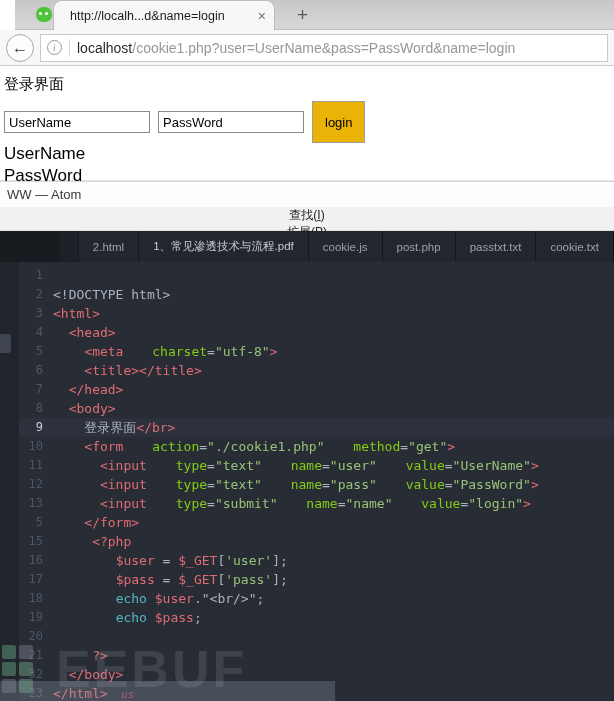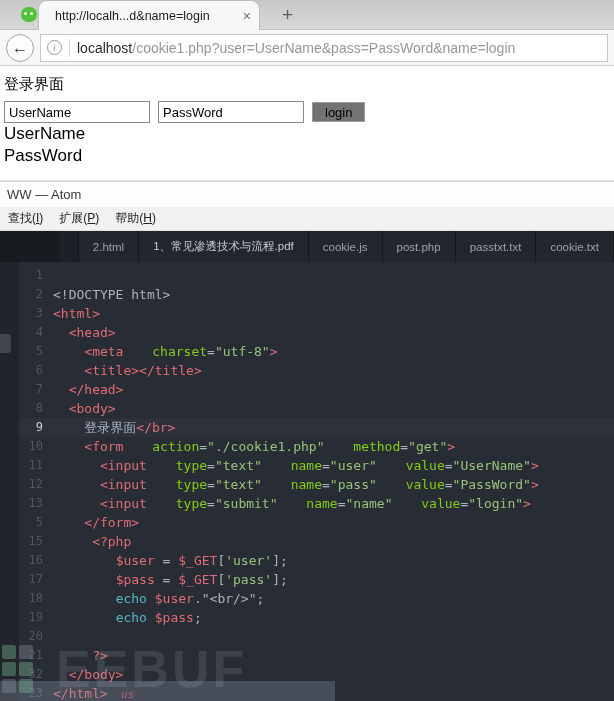--- a/index.html
+++ b/index.html
@@ -1,21 +1,21 @@
 <!DOCTYPE html>
 <html><head>
 <meta charset="utf-8">
 <style>
   * { margin:0; padding:0; box-sizing:border-box; }
   html,body { width:614px; height:701px; overflow:hidden; background:#fff;
               font-family:"Liberation Sans", sans-serif; }
 
   
   .tabbar { position:relative; height:30px; background:linear-gradient(#c7c7c7,#d8d8d8);
-            border-bottom:1px solid #bdbdbd; }
+            border-bottom:1px solid #bdbdbd;margin-left:15px; }
   .favicon { position:absolute; left:21px; top:7px; width:16px; height:15px;
              background:#4fc33a; border-radius:7px; }
   .favicon::before { content:""; position:absolute; left:3px; top:5px; width:3px; height:3px;
                      border-radius:50%; background:#fff; box-shadow:6px 0 0 #fff; }
   .favicon::after { content:""; position:absolute; left:3px; bottom:-3px;
                     border:3px solid transparent; border-top-color:#4fc33a; }
   .tab { position:absolute; left:38px; top:0; width:222px; height:30px; background:#f7f7f7;
          border-radius:9px 9px 0 0; border:1px solid #bdbdbd; border-bottom:none;
          display:flex; align-items:center; padding:0 8px 0 16px; }
   .tab-title { font-size:12.5px; color:#1c1c1c; white-space:nowrap; overflow:hidden; flex:1; }
@@ -38,32 +38,32 @@
   .url-rest { color:#979797; }
 
   
   .webpage { height:115px; background:#fff; padding:9px 4px 0 4px; border-bottom:1px solid #e4e4e4; }
   .page-heading { font-size:15px; color:#000; margin-bottom:7px; }
   .form-row { display:flex; align-items:center; }
   .txt-input { width:146px; height:22px; border:1px solid #8a8a8a; font-size:13px;
                padding:0 4px; color:#000; background:#fff; outline:none;
                font-family:"Liberation Sans",sans-serif; }
   .txt-input + .txt-input { margin-left:8px; }
-  .login-btn { margin-left:8px; height:20px; padding:0 12px; background:#737373;
+  .login-btn { margin-left:8px; height:42px; padding:0 12px; background:#eab308;
                border:1px solid #9c9c9c; font-size:13px; color:#000;
                font-family:"Liberation Sans",sans-serif; }
   .echo-line { font-size:17px; color:#000; line-height:22px; }
   .echo-line:first-of-type { margin-top:6px; }
 
   
   .atom-titlebar { height:26px; background:#fdfdfd; border-top:1px solid #d7d7d7;
                    display:flex; align-items:center; padding-left:7px; }
   .atom-title { font-size:13px; color:#3a3a3a; }
   .atom-menubar { height:24px; background:#f1f1f1; border-bottom:1px solid #e0e0e0;
-                  display:flex; align-items:center; }
+                  display:flex; align-items:center;flex-direction:column; }
   .menu-item { font-size:12px; color:#222; padding:0 8px; }
   .menu-item u { text-decoration:underline; }
 
   .atom-tabstrip { height:31px; background:#181b20; display:flex; overflow:hidden;justify-content:flex-end; }
   .dock-stub { width:19px; flex:0 0 auto; background:#1d2026; border-right:1px solid #14161a; }
   .atom-tab { flex:0 0 auto; background:#22262e; border-right:1px solid #14161a;
               display:flex; align-items:center; padding:0 14px; }
   .atom-tab span { font-size:11.5px; color:#9aa1ad; white-space:nowrap; }
   .atom-tab.bright span { color:#c6cbd4; }
 

